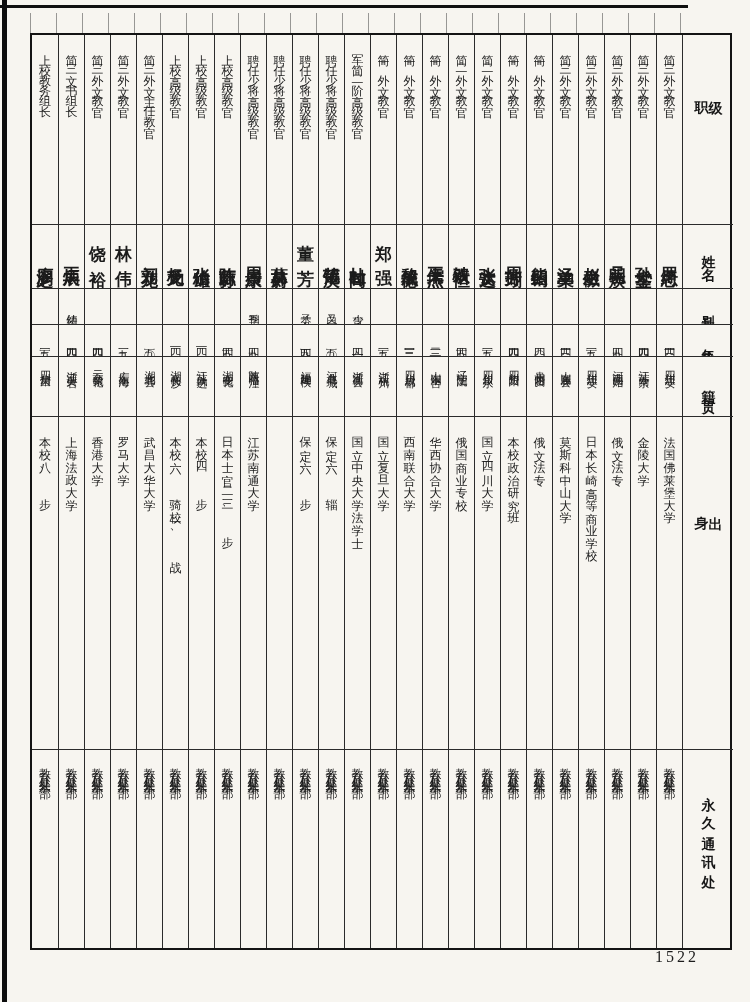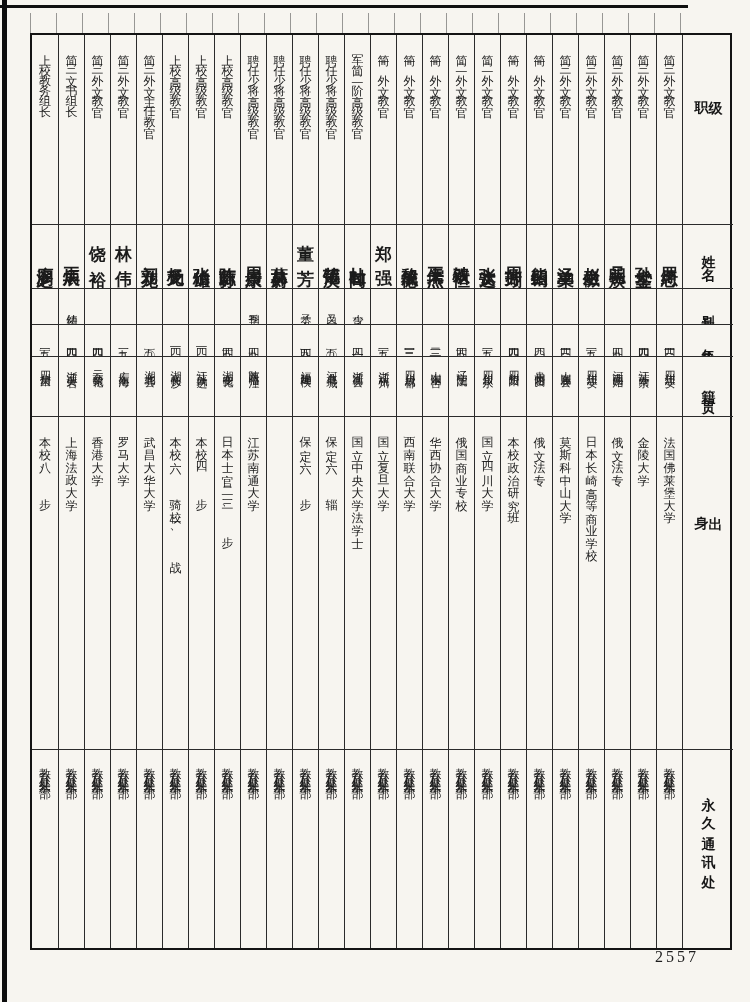--- a/index.html
+++ b/index.html
@@ -657,14 +657,14 @@
         </div>
       <div class="cell hcell c-edu h-edu">
           <span class="v">出身</span>
         </div>
       <div class="cell hcell c-contact h-contact">
           <span class="v">永久通讯处</span>
         </div>
     </div>
   </div>
 
-  <div class="page-number">2557</div>
+  <div class="page-number">1522</div>
 </div>
 
 </body></html>

